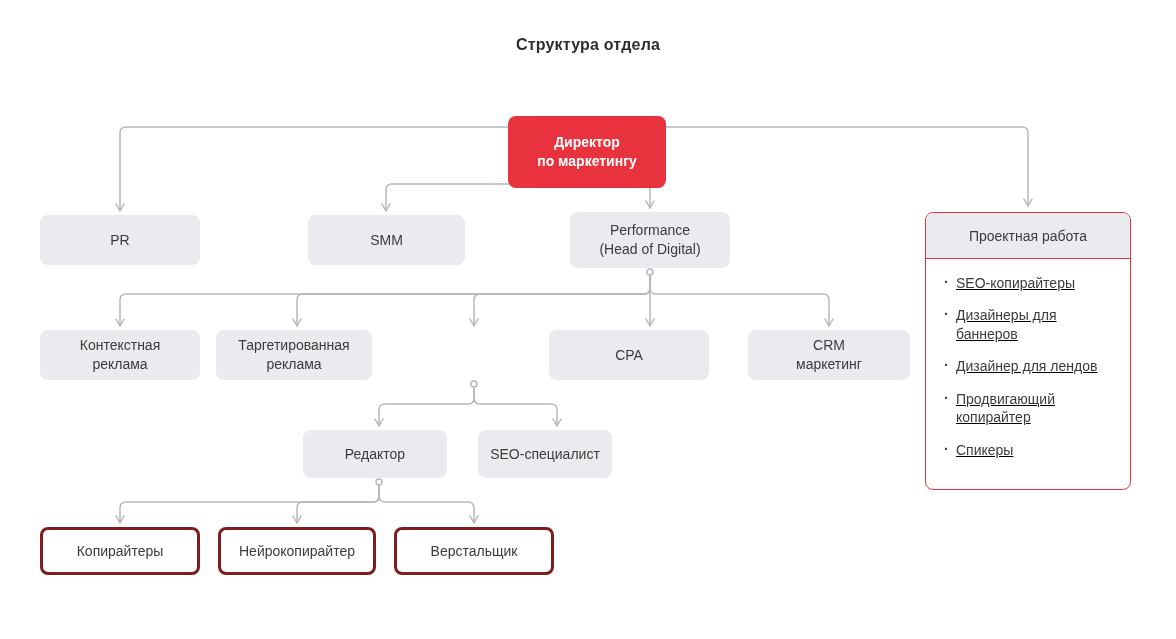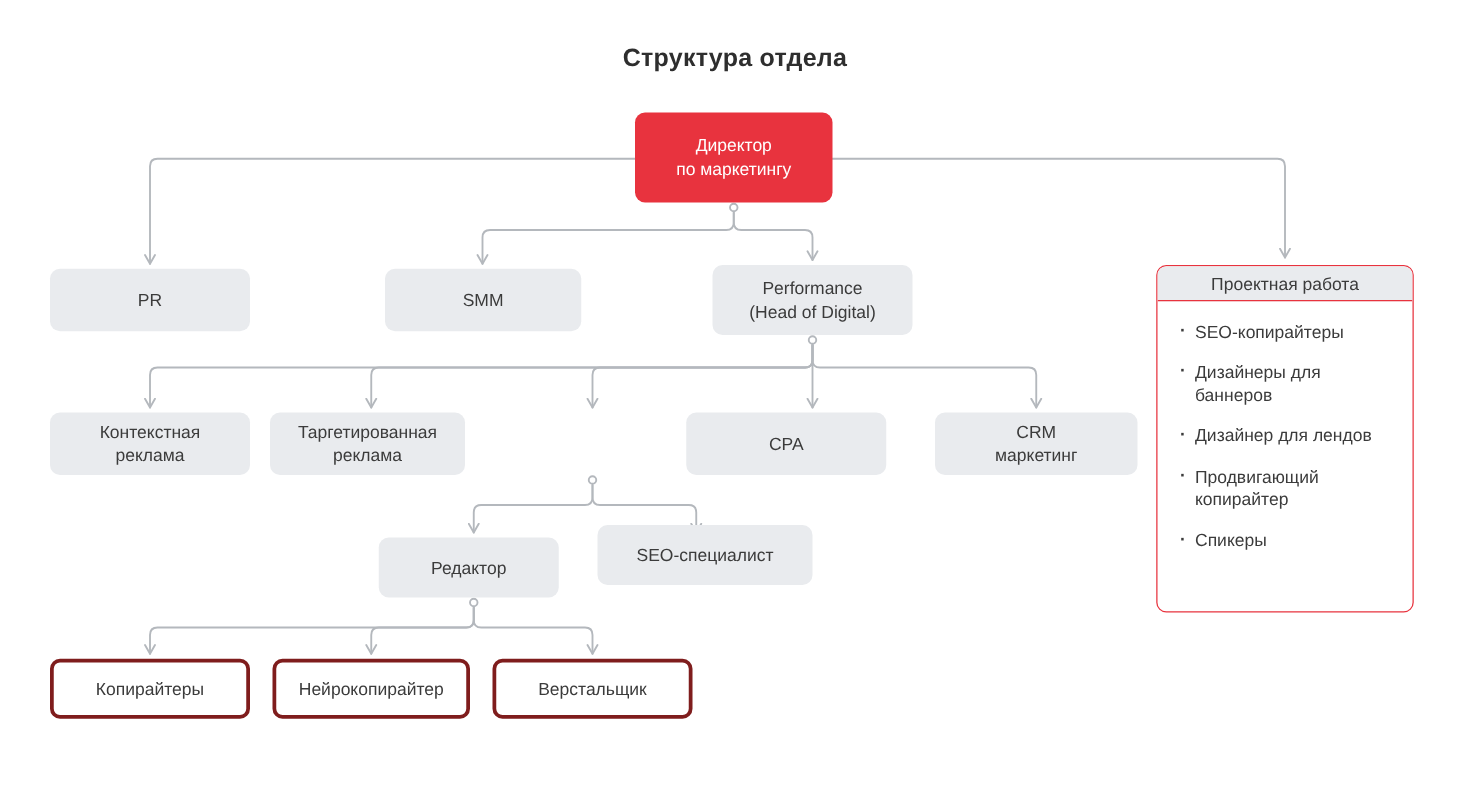--- a/index.html
+++ b/index.html
@@ -14,21 +14,21 @@
     height: 639px;
     background: #ffffff;
     overflow: hidden;
   }
   .title {
     position: absolute;
     left: 0;
     right: 0;
     top: 36px;
     text-align: center;
-    font-size: 20px;
+    font-size: 16px;
     font-weight: 600;
     color: #2e2e2e;
     letter-spacing: 0.2px;
   }
   .connectors {
     position: absolute;
     left: 0;
     top: 0;
     pointer-events: none;
   }
@@ -60,53 +60,55 @@
     background: var(--box-gray, #E9EBEE);
     color: var(--text-dark, #3B3B3B);
     font-size: 14px;
     line-height: 1.35;
     border-radius: 8px;
     white-space: pre-line;
   }
   .node.director {
     background: var(--accent-red, #E8333E);
     color: #ffffff;
-    font-weight: 400;
+    font-weight: 700;
+    margin-top: 26px;
   }
   .node.white {
     background: #ffffff;
     border: 3px solid #7f1d1d;
   }
   .panel {
     position: absolute;
     left: 925px;
     top: 212px;
     width: 206px;
     height: 278px;
     box-sizing: border-box;
     background: #ffffff;
     border: 1.5px solid var(--accent-red, #E8333E);
     border-radius: 8px;
     overflow: hidden;
   }
   .panel-header {
-    height: 28px;
+    height: 46px;
     box-sizing: border-box;
     background: var(--box-gray, #E9EBEE);
     border-bottom: 1.5px solid var(--accent-red, #E8333E);
     display: flex;
     align-items: center;
     justify-content: center;
     font-size: 14px;
     color: var(--text-dark, #3B3B3B);
   }
   .panel-list {
     list-style: none;
     margin: 0;
     padding: 15px 14px 10px 16px;
+    text-decoration: underline;
   }
   .panel-list li {
     position: relative;
     padding-left: 14px;
     font-size: 14px;
     color: var(--text-dark, #3B3B3B);
     line-height: 1.32;
     margin-bottom: 14px;
   }
   .panel-list li::before {
@@ -169,21 +171,21 @@
 
   <div class="node" style="left:40px;top:330px;width:160px;height:50px">Контекстная
 реклама</div>
   <div class="node" style="left:216px;top:330px;width:156px;height:50px">Таргетированная
 реклама</div>
   <div class="node" style="left:549px;top:330px;width:160px;height:50px">CPA</div>
   <div class="node" style="left:748px;top:330px;width:162px;height:50px">CRM
 маркетинг</div>
 
   <div class="node" style="left:303px;top:430px;width:144px;height:48px">Редактор</div>
-  <div class="node" style="left:478px;top:420px;width:172px;height:48px">SEO-специалист</div>
+  <div class="node" style="left:478px;top:430px;width:134px;height:48px">SEO-специалист</div>
 
   <div class="node white" style="left:40px;top:527px;width:160px;height:48px">Копирайтеры</div>
   <div class="node white" style="left:218px;top:527px;width:158px;height:48px">Нейрокопирайтер</div>
   <div class="node white" style="left:394px;top:527px;width:160px;height:48px">Верстальщик</div>
 
   <div class="panel">
     <div class="panel-header">Проектная работа</div>
     <ul class="panel-list">
       <li>SEO-копирайтеры</li>
       <li>Дизайнеры для баннеров</li>

